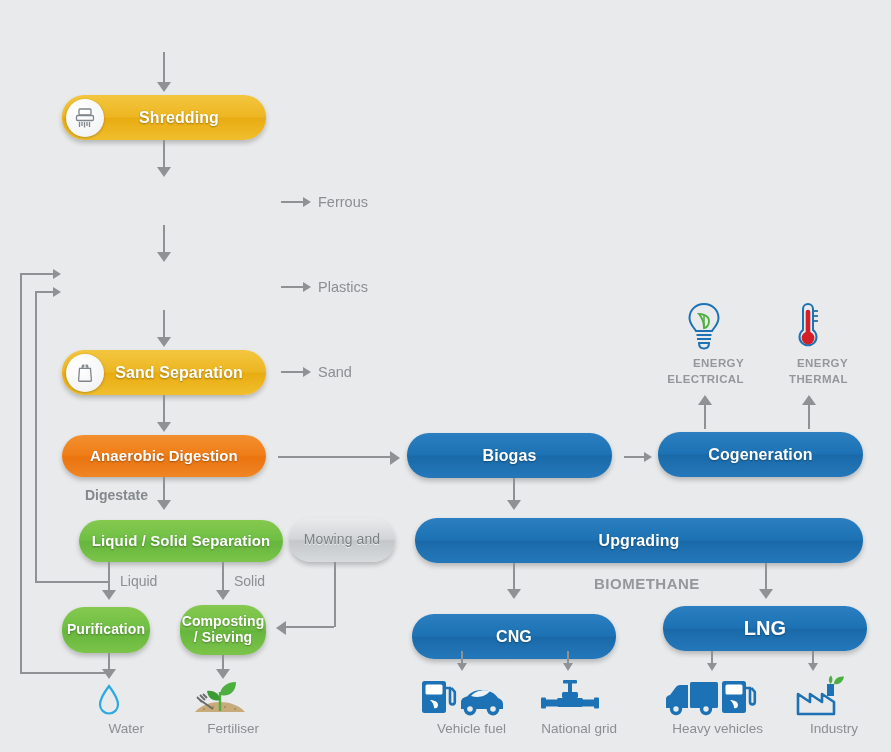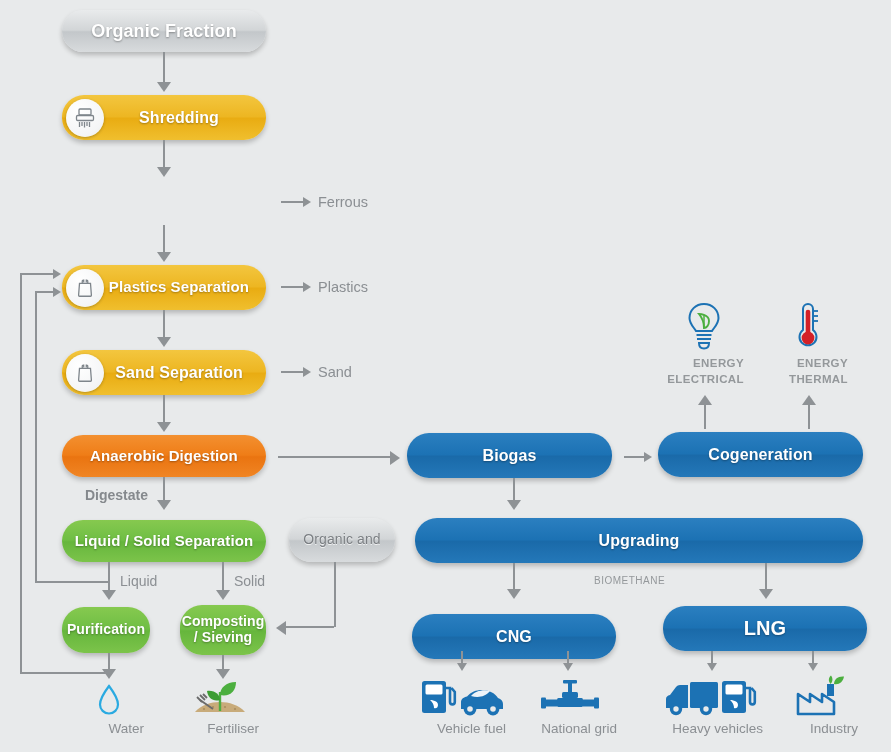--- a/index.html
+++ b/index.html
@@ -63,97 +63,84 @@
   .arrow.right{border-top:7px solid transparent;border-bottom:7px solid transparent;border-left:10px solid #8e9295;}
   .arrow.left{border-top:7px solid transparent;border-bottom:7px solid transparent;border-right:10px solid #8e9295;}
   .arrow.sm.down{border-left:5px solid transparent;border-right:5px solid transparent;border-top:8px solid #8e9295;}
   .arrow.sm.right{border-top:5px solid transparent;border-bottom:5px solid transparent;border-left:8px solid #8e9295;}
 
   
   .flabel{
     position:absolute;color:#8b8f93;font-size:14px;white-space:nowrap;
   }
   .flabel.bold{font-weight:bold;color:#85898d;}
-  .flabel.caps{font-size:10px;letter-spacing:.5px;font-weight:normal;color:#94989b;}
+  .flabel.caps{font-size:15px;letter-spacing:.5px;font-weight:bold;color:#94989b;}
   .outlabel{position:absolute;color:#8b8f93;font-size:14.5px;white-space:nowrap;}
 
   
   .endgroup{position:absolute;text-align:right;}
   .endgroup .cap{
     color:#8b8f93;font-size:13.5px;margin-top:3px;white-space:nowrap;
   }
   .endgroup .cap.two{font-size:11.5px;font-weight:bold;letter-spacing:.4px;line-height:1.12;color:#94989b;}
   .iconrow{display:flex;align-items:flex-end;justify-content:center;gap:2px;}
 </style>
 </head>
 <body>
 
 <div id="stage">
 
-  <div class="pill grey" style="left:62px;top:10px;width:204px;height:42px;font-size:18px;">
-    <span>Organic Fraction</span>
-  </div>
 
   <div class="pill yellow" style="left:62px;top:95px;width:204px;height:45px;font-size:16px;padding-left:30px;">
     <span class="badge">
       <svg width="24" height="24" viewBox="0 0 24 24" fill="none" stroke="#7e858b" stroke-width="1.3">
         <rect x="6" y="3" width="12" height="6" rx="1"></rect>
         <rect x="3.5" y="9.5" width="17" height="5" rx="1.2"></rect>
         <line x1="6.5" y1="16" x2="6.5" y2="21"></line>
         <line x1="9" y1="16" x2="9" y2="20"></line>
         <line x1="11.5" y1="16" x2="11.5" y2="21.5"></line>
         <line x1="14" y1="16" x2="14" y2="20"></line>
         <line x1="16.5" y1="16" x2="16.5" y2="21"></line>
       </svg>
     </span>
     <span>Shredding</span>
   </div>
 
 
-  <div class="pill yellow" style="left:62px;top:265px;width:204px;height:45px;font-size:15px;padding-left:30px;">
-    <span class="badge">
-      <svg width="22" height="22" viewBox="0 0 24 24" fill="none" stroke="#7e858b" stroke-width="1.4">
-        <path d="M6 7 L18 7 L19 20 a1 1 0 0 1 -1 1 L6 21 a1 1 0 0 1 -1 -1 Z"></path>
-        <path d="M9 7 L9 4.5 a1 1 0 0 1 1 -1 L10.6 3.5 L10.6 6"></path>
-        <path d="M15 7 L15 4.5 a1 1 0 0 0 -1 -1 L13.4 3.5 L13.4 6"></path>
-      </svg>
-    </span>
-    <span>Plastics Separation</span>
-  </div>
 
   <div class="pill yellow" style="left:62px;top:350px;width:204px;height:45px;font-size:16px;padding-left:30px;">
     <span class="badge">
       <svg width="22" height="22" viewBox="0 0 24 24" fill="none" stroke="#7e858b" stroke-width="1.4">
         <path d="M6 7 L18 7 L19 20 a1 1 0 0 1 -1 1 L6 21 a1 1 0 0 1 -1 -1 Z"></path>
         <path d="M9 7 L9 4.5 a1 1 0 0 1 1 -1 L10.6 3.5 L10.6 6"></path>
         <path d="M15 7 L15 4.5 a1 1 0 0 0 -1 -1 L13.4 3.5 L13.4 6"></path>
       </svg>
     </span>
     <span>Sand Separation</span>
   </div>
 
   <div class="pill orange" style="left:62px;top:435px;width:204px;height:42px;font-size:15px;">
     <span>Anaerobic Digestion</span>
   </div>
 
-  <div class="pill green" style="left:62px;top:520px;width:204px;height:42px;font-size:15px;">
+  <div class="pill green" style="left:79px;top:520px;width:204px;height:42px;font-size:15px;">
     <span>Liquid / Solid Separation</span>
   </div>
 
   <div class="pill green" style="left:62px;top:607px;width:88px;height:46px;font-size:14px;">
     <span>Purification</span>
   </div>
 
   <div class="pill green" style="left:180px;top:605px;width:86px;height:50px;font-size:14px;flex-direction:column;">
     <span>Composting</span>
     <span>/ Sieving</span>
   </div>
 
   <div class="pill grey dark" style="left:289px;top:518px;width:106px;height:44px;font-size:14px;font-weight:normal;">
-    <span>Organic and</span>
+    <span>Mowing and</span>
   </div>
 
   <div class="pill blue" style="left:407px;top:433px;width:205px;height:45px;font-size:16px;">
     <span>Biogas</span>
   </div>
 
   <div class="pill blue" style="left:658px;top:432px;width:205px;height:45px;font-size:16px;">
     <span>Cogeneration</span>
   </div>
 

